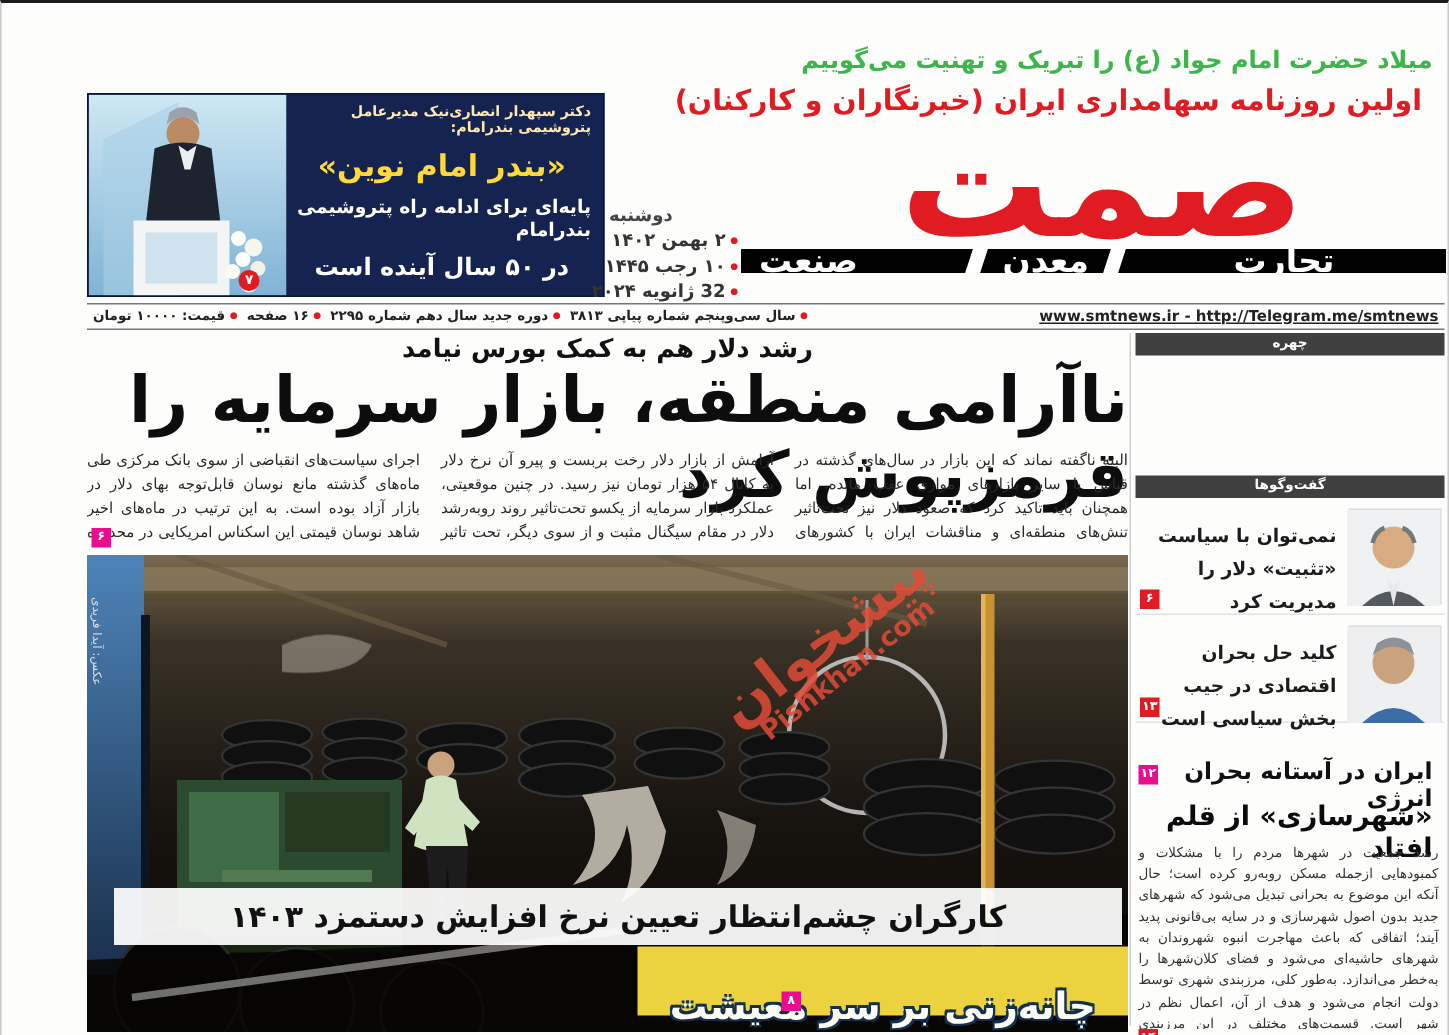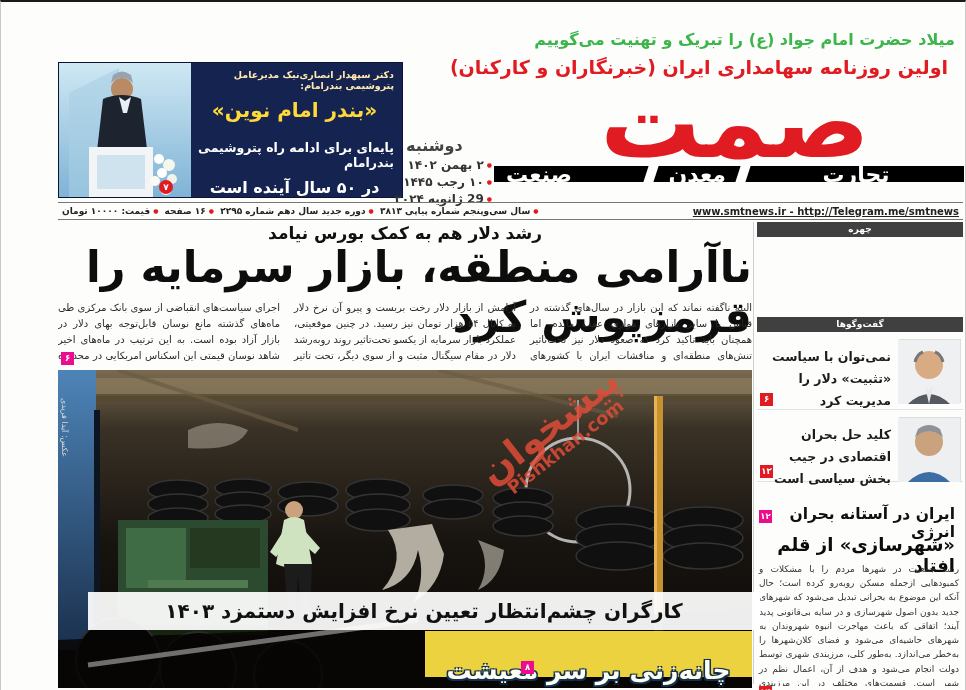--- a/index.html
+++ b/index.html
@@ -10,27 +10,27 @@
   
   .tb-line1 { position:absolute; top:28px; right:10px; color:#3cb54a; font-size:16px; font-weight:bold; }
   .tb-line2 { position:absolute; top:54px; right:17px; color:#e01b22; font-size:19px; font-weight:bold; }
 
   
   .promo { position:absolute; left:57px; top:60px; width:345px; height:136px; background:#14234f; border:1px solid #0b1430; display:flex; flex-direction:row-reverse; overflow:hidden; }
   .promo-photo { width:132px; height:134px; flex:0 0 auto; }
   .promo-text { flex:1; padding:6px 8px 4px 4px; text-align:right; position:relative; }
   .promo-kicker { color:#ffe9b0; font-size:9.5px; font-weight:bold; }
   .promo-title { color:#ffd83a; font-size:20px; font-weight:900; margin-top:7px; text-align:center; }
-  .promo-sub1 { color:#fff; font-size:12.5px; font-weight:bold; margin-top:18px; }
+  .promo-sub1 { color:#fff; font-size:12.5px; font-weight:bold; margin-top:8px; }
   .promo-sub2 { color:#fff; font-size:16px; font-weight:900; margin-top:8px; text-align:center; }
   .promo-badge { position:absolute; left:100px; bottom:3px; width:14px; height:14px; background:#e01b22; border-radius:50%; color:#fff; font-size:9px; font-weight:bold; text-align:center; line-height:14px; }
 
   
   .date-block { position:absolute; left:405px; top:134px; width:86px; text-align:left; direction:rtl; }
-  .weekday { font-size:16px; color:#444; font-weight:bold; text-align:left; }
+  .weekday { font-size:12px; color:#444; font-weight:bold; text-align:left; }
   .dline { font-size:12px; color:#333; font-weight:bold; margin-top:3px; text-align:right; white-space:nowrap; }
   .dline::before { content:"●"; color:#e01b22; font-size:6px; vertical-align:2px; margin-left:3px; }
   .logo-big { position:absolute; left:505px; top:78px; width:458px; height:92px; color:#e01b22; font-size:100px; font-weight:900; line-height:86px; text-align:center; letter-spacing:8px; overflow:visible; }
   .logo-band { position:absolute; left:493px; top:164px; width:470px; height:16px; background:#000000; display:flex; flex-direction:row-reverse; align-items:center; overflow:hidden; }
   .band-word { color:#fff; font-weight:900; font-size:22px; padding:0 12px; white-space:nowrap; }
   .band-gap { width:10px; height:48px; background:#fff; transform:skewX(-18deg); flex:0 0 auto; }
   .band-sp { flex:1; }
 
   
   .infobar { position:absolute; left:57px; top:200px; width:905px; height:18px; border-top:1.5px solid #777; border-bottom:1.5px solid #777; display:flex; align-items:center; justify-content:space-between; padding:0 4px; }
@@ -42,21 +42,21 @@
   .lead-kicker { position:absolute; left:57px; top:221px; width:694px; text-align:center; font-size:17px; font-weight:900; color:#111; }
   .lead-headline { position:absolute; left:57px; top:240px; width:694px; font-size:43px; font-weight:900; color:#0d0d0d; letter-spacing:-1px; }
   .lead-cols { position:absolute; left:57px; top:298px; width:694px; height:64px; display:flex; flex-direction:row-reverse; gap:14px; overflow:hidden; }
   .lead-col { flex:1; font-size:10px; line-height:1.6; color:#2a2a2a; text-align:justify; }
   .badge { display:inline-block; background:#ec0c8e; color:#fff; font-size:8.5px; font-weight:bold; width:13px; height:13px; line-height:13px; text-align:center; }
   .badge.red { background:#e01b22; }
   .lead-badge { position:absolute; left:60px; top:350px; }
 
   
   .photo { position:absolute; left:57px; top:368px; width:694px; height:318px; overflow:hidden; background:#0d0b09; }
-  .caption-bar { position:absolute; left:75px; top:590px; width:672px; height:38px; background:rgba(255,255,255,.93); display:flex; align-items:center; justify-content:center; font-size:20px; font-weight:900; color:#111; z-index:5;margin-left:12px; }
+  .caption-bar { position:absolute; left:75px; top:590px; width:672px; height:38px; background:rgba(255,255,255,.93); display:flex; align-items:center; justify-content:center; font-size:20px; font-weight:900; color:#111; z-index:5; }
   .yellow-banner { position:absolute; left:424px; top:629px; width:327px; height:46px; background:#ecd23e; display:flex; align-items:center; justify-content:center; z-index:6; }
   .yellow-banner .txt { font-size:25px; font-weight:900; color:#fdfdf4; text-shadow:0 0 2px #14324f, 1.5px 1.5px 0 #14324f, -1.5px 1.5px 0 #14324f, 1.5px -1.5px 0 #14324f, -1.5px -1.5px 0 #14324f;margin-top:32px; }
   .banner-badge { position:absolute; left:96px; bottom:3px; }
   .watermark { position:absolute; left:470px; top:400px; transform:rotate(-38deg); z-index:4; text-align:center; opacity:.85; }
   .wm-fa { color:#e04c38; font-size:38px; font-weight:bold; }
   .wm-en { color:#e04c38; font-size:18px; font-weight:bold; direction:ltr; margin-top:-6px; }
   .credit { position:absolute; left:59px; top:396px; writing-mode:vertical-rl; color:#ddd; font-size:8px; z-index:5; letter-spacing:1px; }
 
   
   .divider-v { position:absolute; left:752px; top:220px; width:1px; height:462px; background:#cfcfcf; }
@@ -110,21 +110,21 @@
       <div class="promo-sub1">پایه‌ای برای ادامه راه پتروشیمی بندرامام</div>
       <div class="promo-sub2">در ۵۰ سال آینده است</div>
     </div>
     <div class="promo-badge">۷</div>
   </div>
 
   <div class="date-block">
     <div class="weekday">دوشنبه</div>
     <div class="dline">۲ بهمن ۱۴۰۲</div>
     <div class="dline">۱۰ رجب ۱۴۴۵</div>
-    <div class="dline">29 ژانویه ۲۰۲۴</div>
+    <div class="dline">32 ژانویه ۲۰۲۴</div>
   </div>
   <div class="logo-big">صمت</div>
   <div class="logo-band">
     <span class="band-word">صنعت</span>
     <span class="band-sp"></span>
     <span class="band-gap"></span>
     <span class="band-word">معدن</span>
     <span class="band-gap"></span>
     <span class="band-sp"></span>
     <span class="band-word">تجارت</span>

